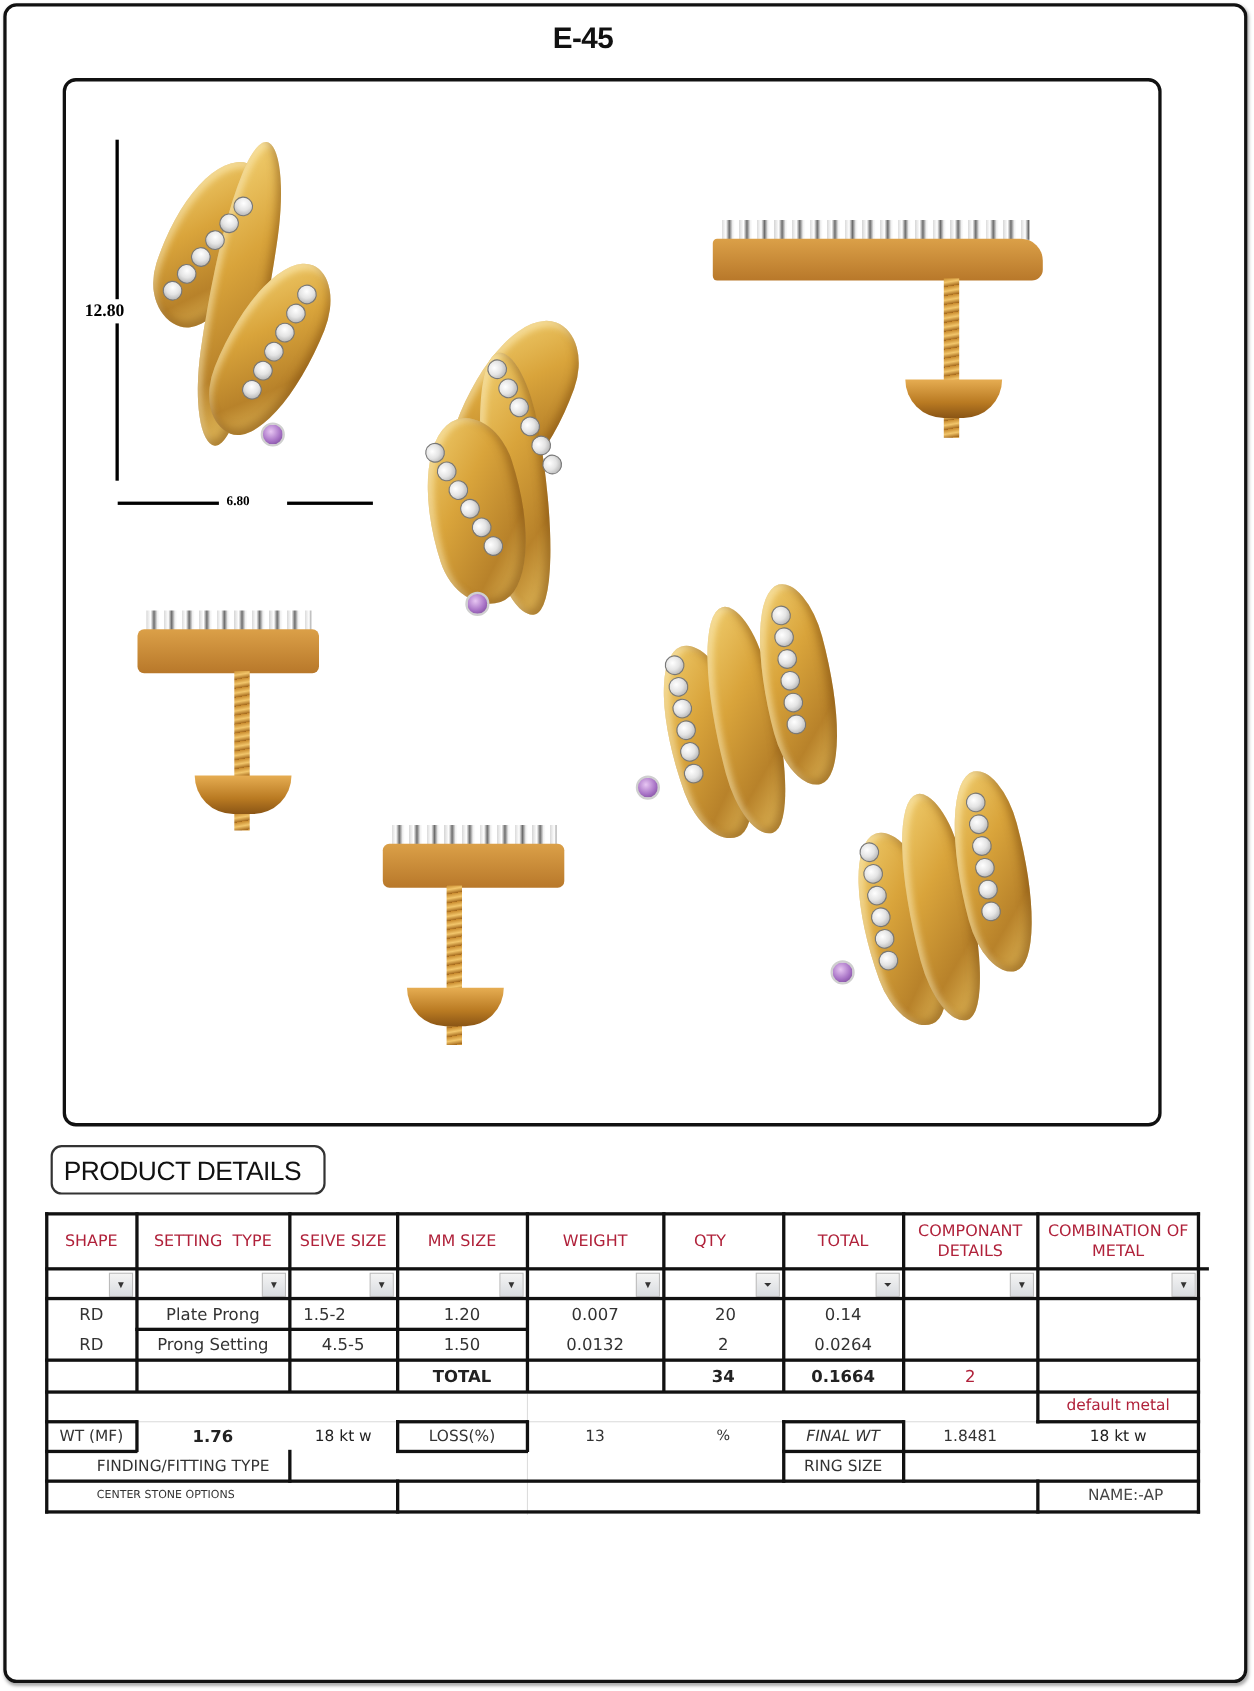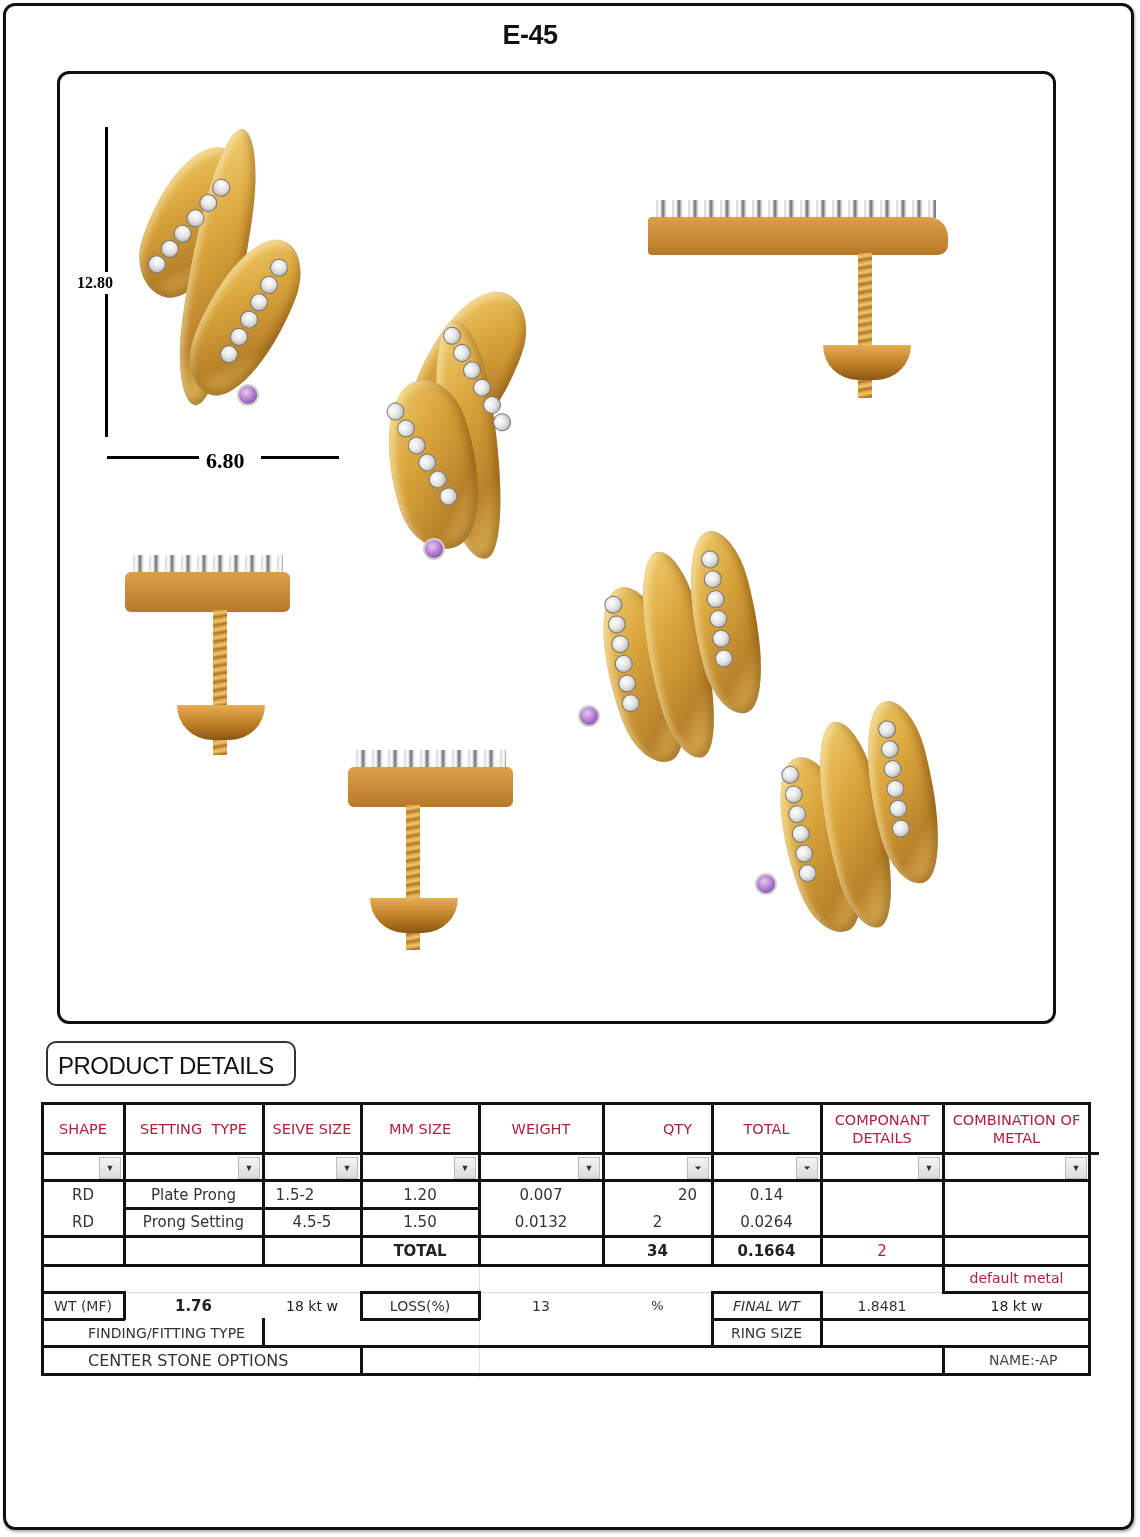--- a/index.html
+++ b/index.html
@@ -21,21 +21,21 @@
     border: 3px solid #111; border-radius: 12px;
   }
 
   
   .dim-v { position: absolute; left: 105px; top: 127px; width: 3px; height: 310px; background: #000; }
   .dim-h1 { position: absolute; left: 107px; top: 456px; width: 92px; height: 3px; background: #000; }
   .dim-h2 { position: absolute; left: 261px; top: 456px; width: 78px; height: 3px; background: #000; }
   .dim-label-h { position: absolute; left: 77px; top: 272px; background: #fff;
     font-family: "Liberation Serif", serif; font-weight: bold; font-size: 16px; color: #000; padding: 2px 0; }
   .dim-label-w { position: absolute; left: 206px; top: 448px;
-    font-family: "Liberation Serif", serif; font-weight: bold; font-size: 22px; color: #000; }
+    font-family: "Liberation Serif", serif; font-weight: bold; font-size: 12px; color: #000; }
 
   
   .jewel { position: absolute; }
   .gold-swirl {
     position: absolute; border-radius: 60% 40% 55% 45% / 70% 30% 70% 30%;
     background: linear-gradient(135deg, #f6d77a 0%, #d9a43b 40%, #b8822a 70%, #f1cf6e 100%);
     box-shadow: inset -4px -4px 8px rgba(120,70,10,0.5), inset 4px 4px 6px rgba(255,240,190,0.6);
   }
   .diamond-row { position: absolute; display: flex; flex-direction: column; gap: 2px; }
   .diamond {
@@ -226,41 +226,41 @@
 <div class="grid">
 
   <div class="thin-h" style="left:0;top:190px;width:1050px;"></div>
   <div class="thin-v" style="left:438px;top:165px;height:110px;"></div>
 
   <div class="cell hdr" style="left:2px;top:3px;width:80px;height:48px;">SHAPE</div>
   <div class="cell hdr" style="left:84px;top:3px;width:137px;height:48px;white-space:pre;">SETTING  TYPE</div>
   <div class="cell hdr" style="left:223px;top:3px;width:96px;height:48px;">SEIVE SIZE</div>
   <div class="cell hdr" style="left:321px;top:3px;width:116px;height:48px;">MM SIZE</div>
   <div class="cell hdr" style="left:439px;top:3px;width:122px;height:48px;">WEIGHT</div>
-  <div class="cell hdr" style="left:583px;top:3px;width:107px;height:48px;">QTY</div>
+  <div class="cell hdr" style="left:551px;top:3px;width:107px;height:48px;">QTY</div>
   <div class="cell hdr" style="left:672px;top:3px;width:107px;height:48px;">TOTAL</div>
   <div class="cell hdr" style="left:781px;top:3px;width:120px;height:48px;white-space:normal;padding:0 4px;">COMPONANT DETAILS</div>
   <div class="cell hdr" style="left:903px;top:3px;width:145px;height:48px;white-space:normal;padding:0 2px;">COMBINATION OF METAL</div>
 
   <div class="filter-btn" style="left:58px;top:55px;">▼</div>
   <div class="filter-btn" style="left:197px;top:55px;">▼</div>
   <div class="filter-btn" style="left:295px;top:55px;">▼</div>
   <div class="filter-btn" style="left:413px;top:55px;">▼</div>
   <div class="filter-btn" style="left:537px;top:55px;">▼</div>
   <div class="filter-btn" style="left:646px;top:55px;">⏷</div>
   <div class="filter-btn" style="left:755px;top:55px;">⏷</div>
   <div class="filter-btn" style="left:877px;top:55px;">▼</div>
   <div class="filter-btn" style="left:1024px;top:55px;">▼</div>
 
   <div class="cell" style="left:2px;top:80px;width:80px;height:26px;">RD</div>
   <div class="cell" style="left:84px;top:80px;width:137px;height:26px;">Plate Prong</div>
   <div class="cell" style="left:206px;top:80px;width:96px;height:26px;">1.5-2</div>
   <div class="cell" style="left:321px;top:80px;width:116px;height:26px;">1.20</div>
   <div class="cell" style="left:439px;top:80px;width:122px;height:26px;">0.007</div>
-  <div class="cell" style="left:593px;top:80px;width:107px;height:26px;">20</div>
+  <div class="cell" style="left:565px;top:80px;width:107px;height:26px;">20</div>
   <div class="cell" style="left:672px;top:80px;width:107px;height:26px;">0.14</div>
 
   <div class="cell" style="left:2px;top:107px;width:80px;height:26px;">RD</div>
   <div class="cell" style="left:84px;top:107px;width:137px;height:26px;">Prong Setting</div>
   <div class="cell" style="left:223px;top:107px;width:96px;height:26px;">4.5-5</div>
   <div class="cell" style="left:321px;top:107px;width:116px;height:26px;">1.50</div>
   <div class="cell" style="left:439px;top:107px;width:122px;height:26px;">0.0132</div>
   <div class="cell" style="left:563px;top:107px;width:107px;height:26px;">2</div>
   <div class="cell" style="left:672px;top:107px;width:107px;height:26px;">0.0264</div>
 
@@ -279,21 +279,21 @@
   <div class="cell" style="left:563px;top:192px;width:107px;height:25px;font-size:13px;">%</div>
   <div class="cell" style="left:672px;top:192px;width:107px;height:25px;font-size:14px;font-style:italic;">FINAL WT</div>
   <div class="cell" style="left:781px;top:192px;width:120px;height:25px;font-size:14px;">1.8481</div>
   <div class="cell" style="left:903px;top:192px;width:145px;height:25px;font-size:14px;color:#222;">18 kt w</div>
 
   <div class="cell left" style="left:2px;top:219px;width:218px;height:25px;font-size:14px;">FINDING/FITTING TYPE</div>
   <div class="cell" style="left:223px;top:219px;width:447px;height:25px;"></div>
   <div class="cell" style="left:672px;top:219px;width:107px;height:25px;font-size:14px;">RING SIZE</div>
   <div class="cell" style="left:781px;top:219px;width:267px;height:25px;"></div>
 
-  <div class="cell left" style="left:2px;top:246px;width:316px;height:25px;font-size:16px;">CENTER STONE OPTIONS</div>
+  <div class="cell left" style="left:2px;top:246px;width:316px;height:25px;font-size:10px;">CENTER STONE OPTIONS</div>
   <div class="cell" style="left:321px;top:246px;width:580px;height:25px;"></div>
   <div class="cell left" style="left:903px;top:246px;width:145px;height:25px;font-size:14px;color:#444;">NAME:-AP</div>
 
   <div class="hl" style="left:0;top:0;width:1050px;"></div>
   <div class="hl" style="left:0;top:50px;width:1058px;"></div>
   <div class="hl" style="left:0;top:77px;width:1050px;"></div>
   <div class="hl" style="left:82px;top:105px;width:356px;"></div>
   <div class="hl" style="left:0;top:133px;width:1050px;"></div>
   <div class="hl" style="left:0;top:162px;width:1050px;"></div>
   <div class="hl" style="left:901px;top:189px;width:149px;"></div>

